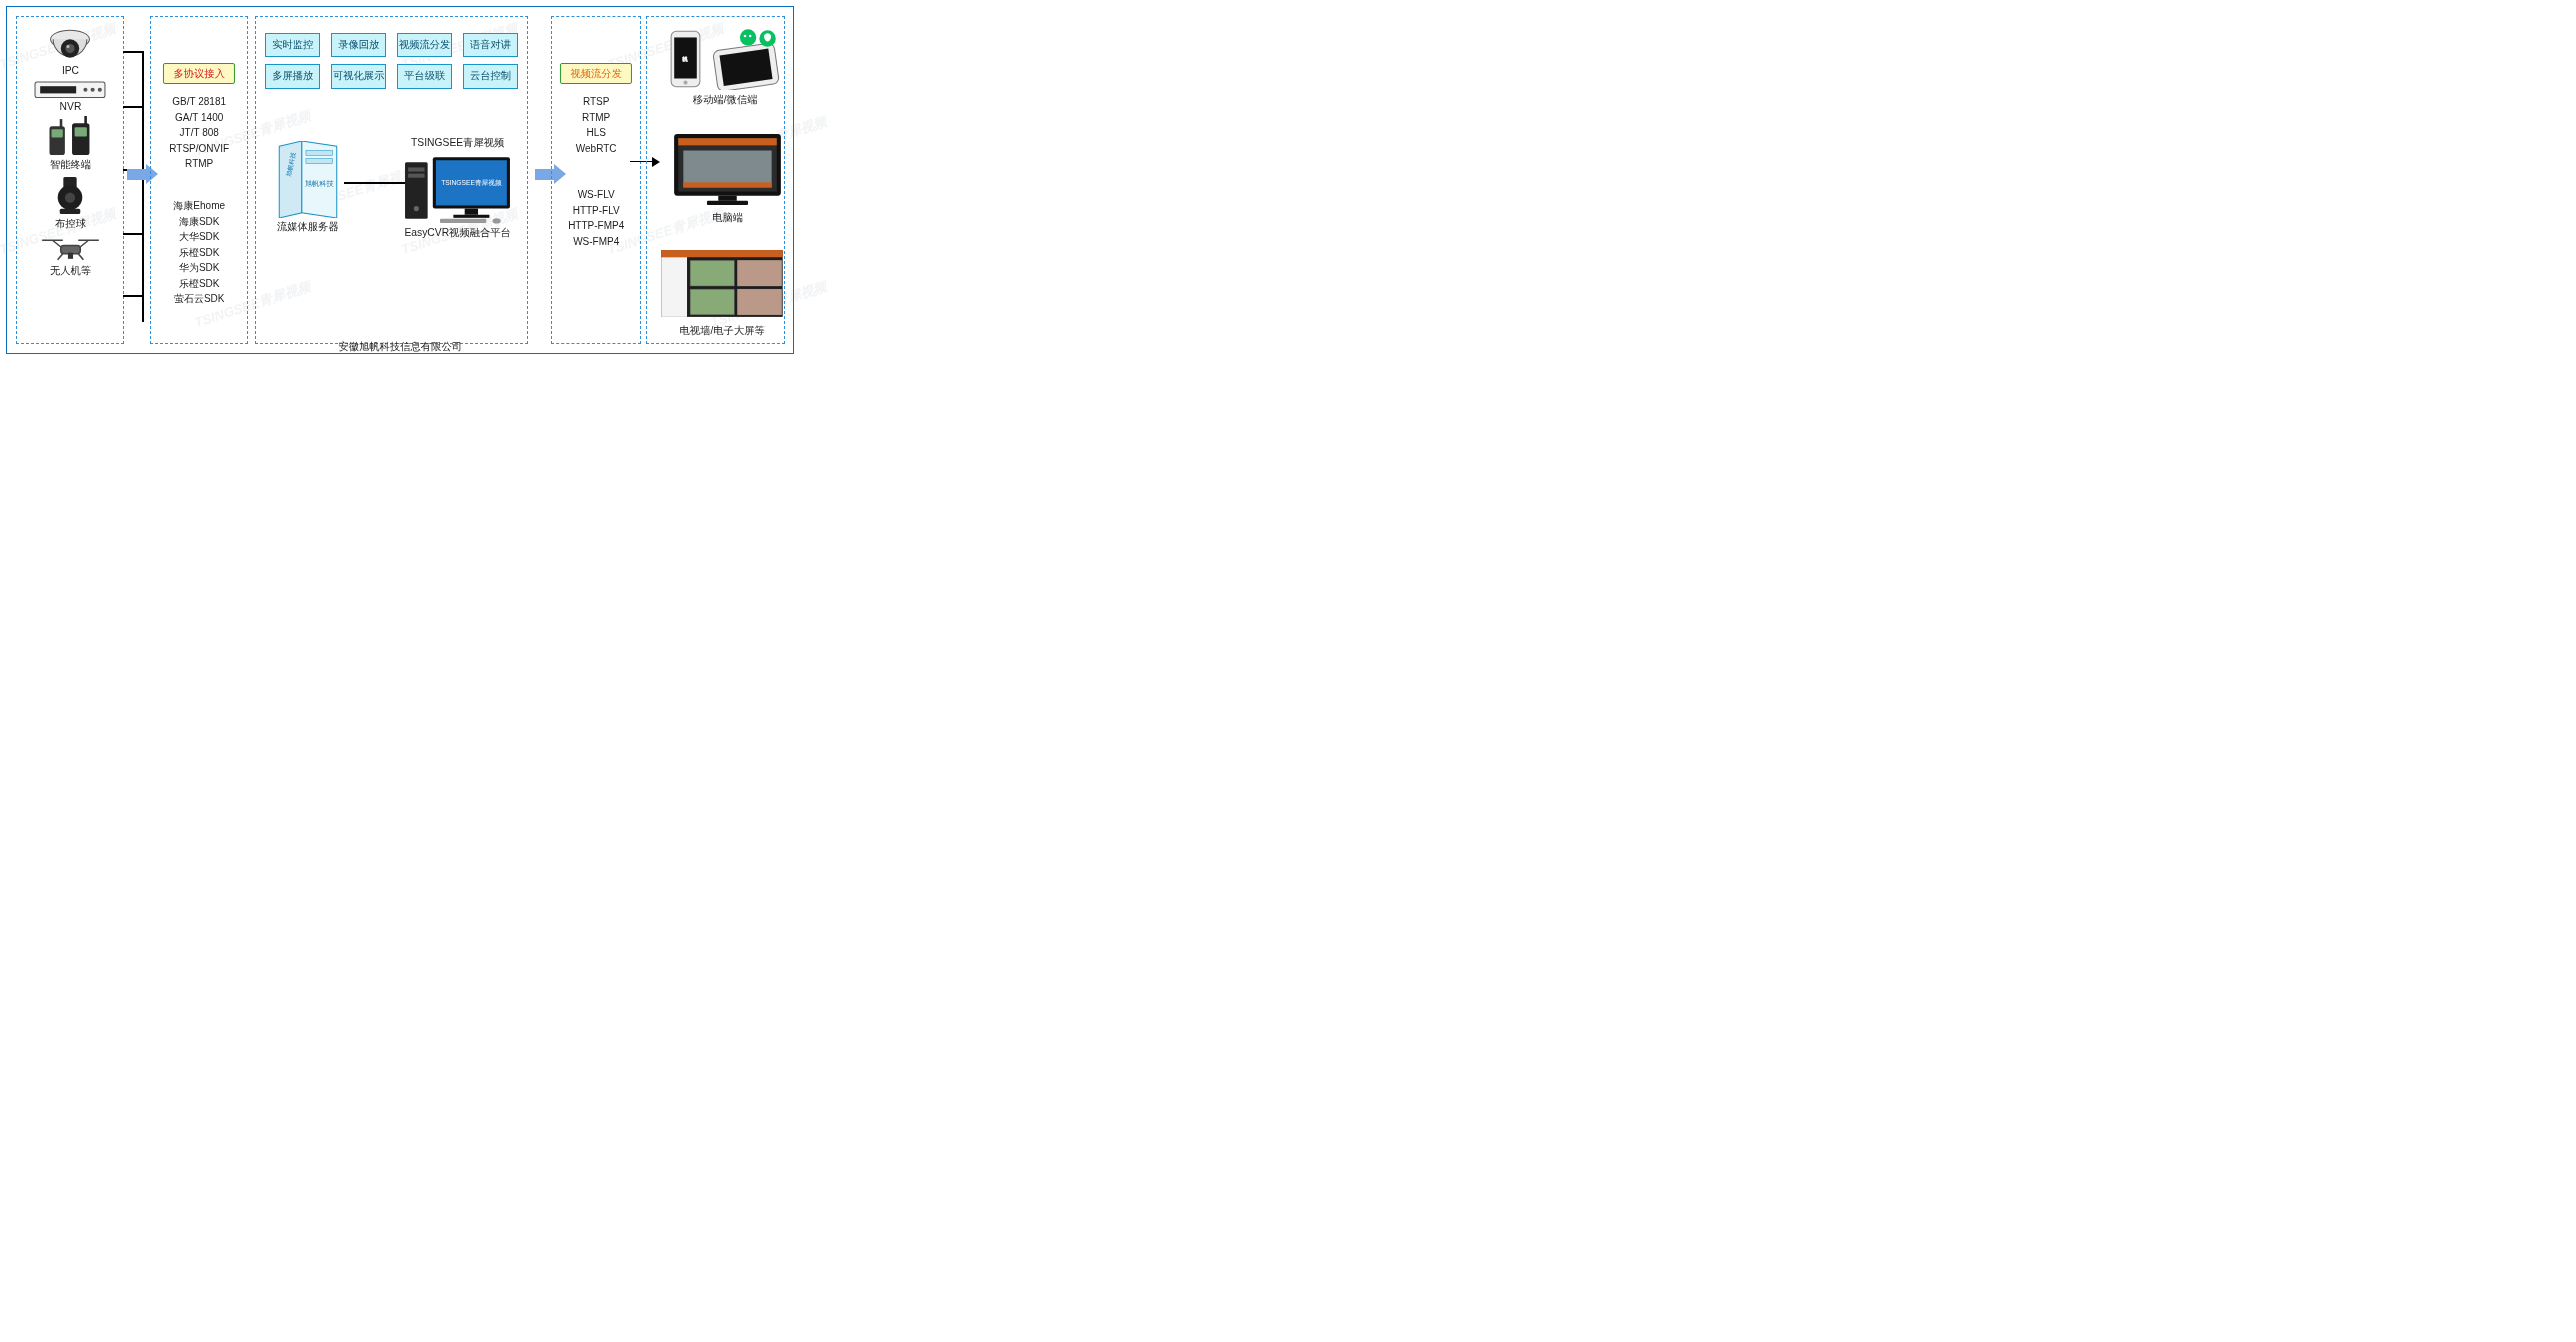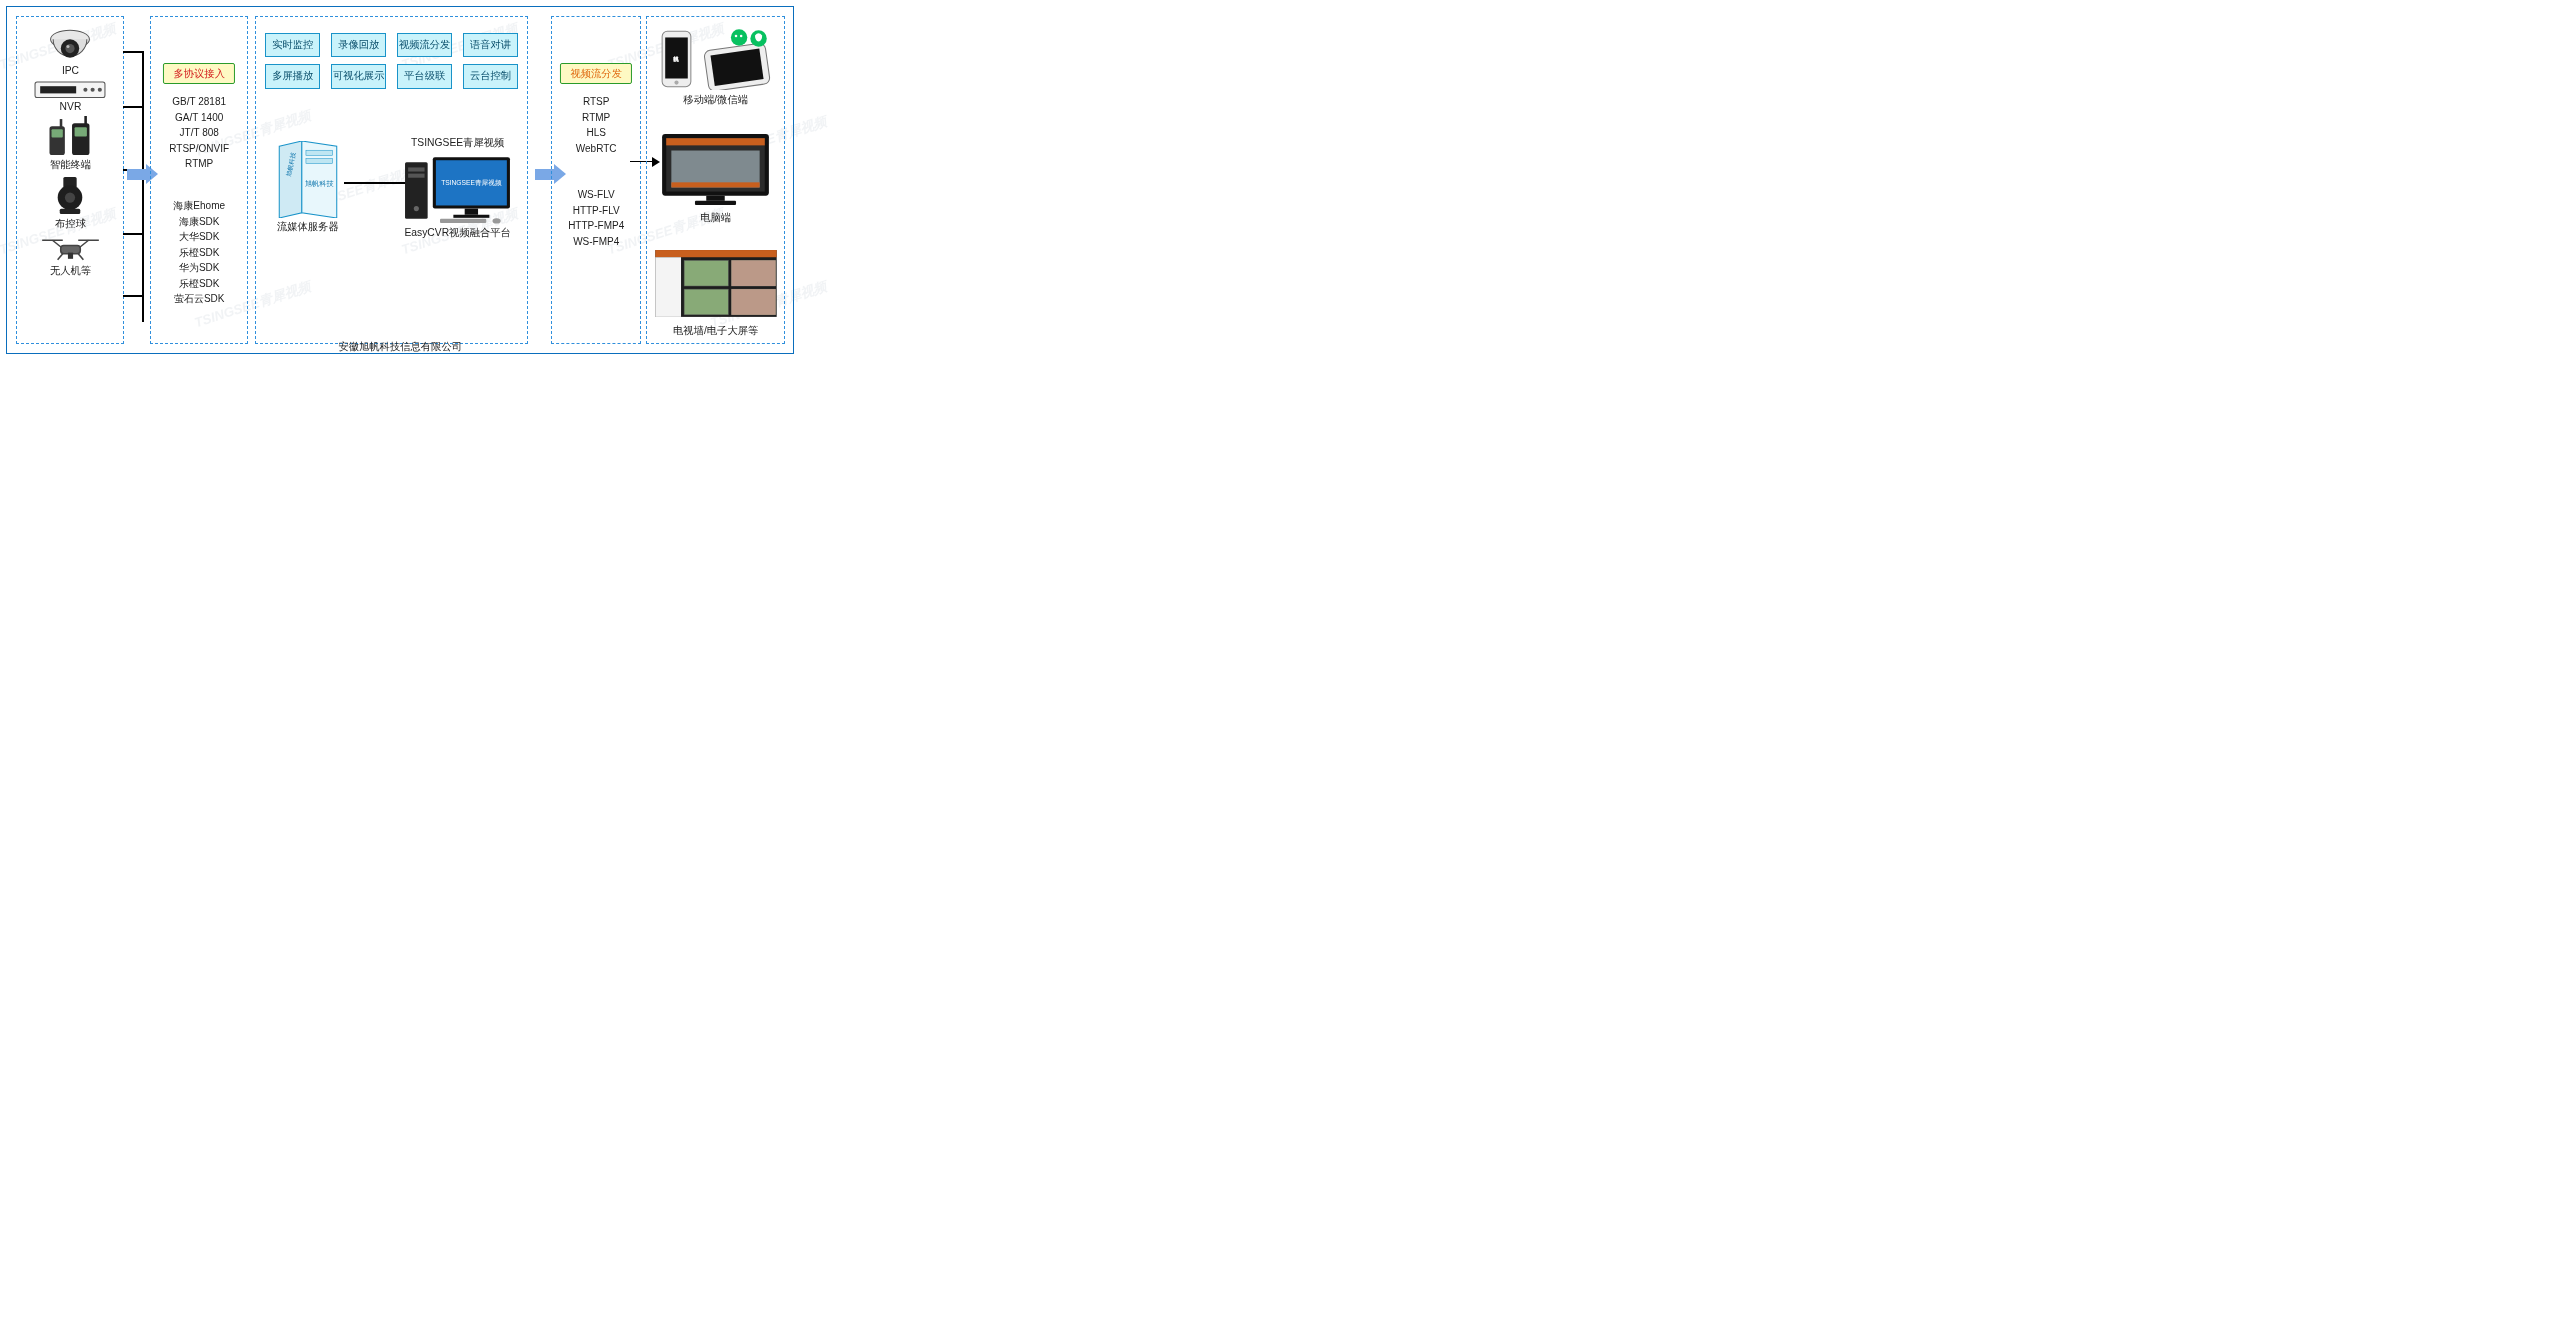--- a/index.html
+++ b/index.html
@@ -137,21 +137,21 @@
   .brand-above { font-size:10.3px; color:#222; text-align:center; margin-bottom:2.1px;}
   .mid-arrow { position:absolute; left:88px; top:57px; width:67px;
                border-top:2.1px solid #000; }
   .mid-arrow::after{ content:''; position:absolute; right:-8.2px; top:-5.7px;
                border-left:9.3px solid #000;
                border-top:6.2px solid transparent;
                border-bottom:6.2px solid transparent; }
 
   
   .right-stack { position:absolute; left:0; right:0; top:10.3px; bottom:5.2px;
-                 display:flex; flex-direction:column; align-items:center;
+                 display:flex; flex-direction:column; align-items:flex-end;
                  justify-content:space-between; }
   .right-item  { display:flex; flex-direction:column; align-items:center; }
   .right-label { font-size:10.3px; color:#222; margin-top:3.1px; }
 
   
   .company-footer {
     position:absolute; bottom:-1px; left:50%; transform:translateX(-50%);
     font-size:10.3px; color:#222;
   }
 

